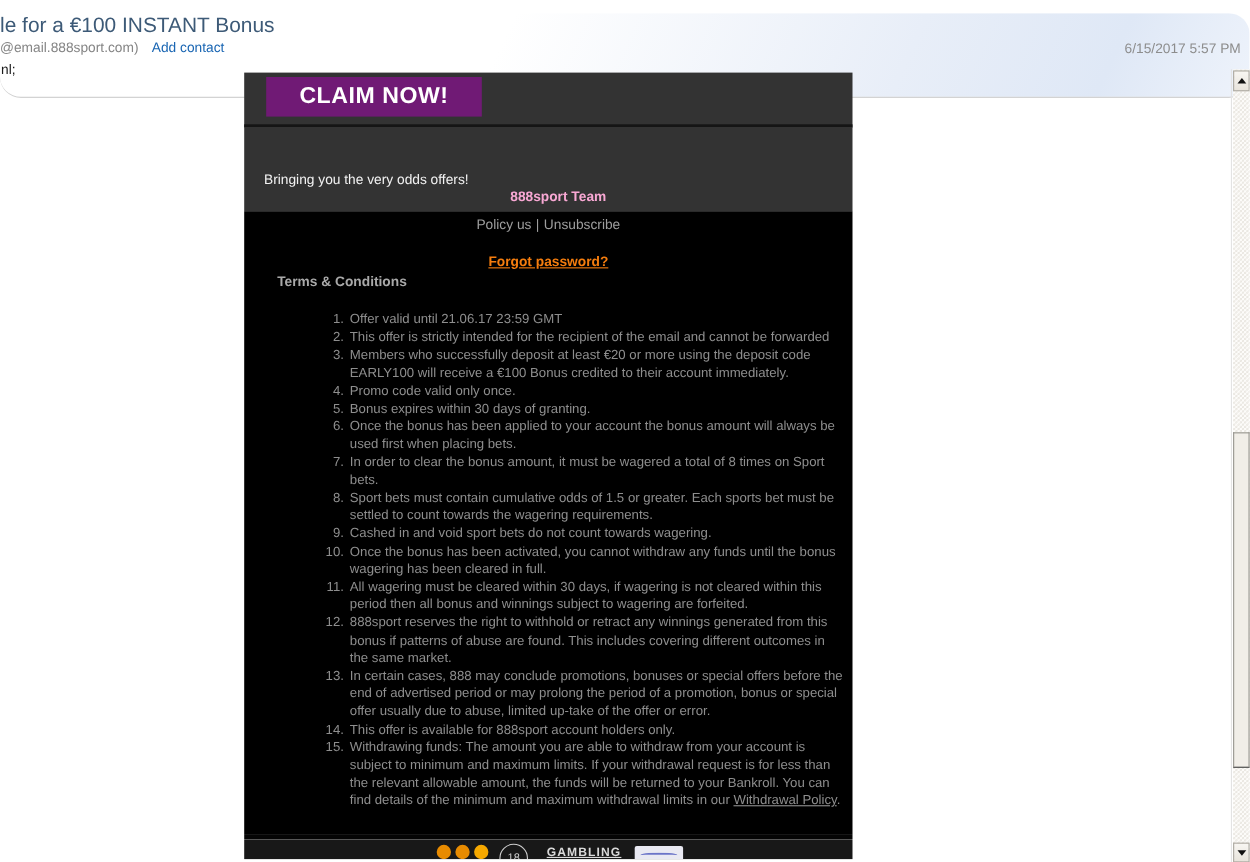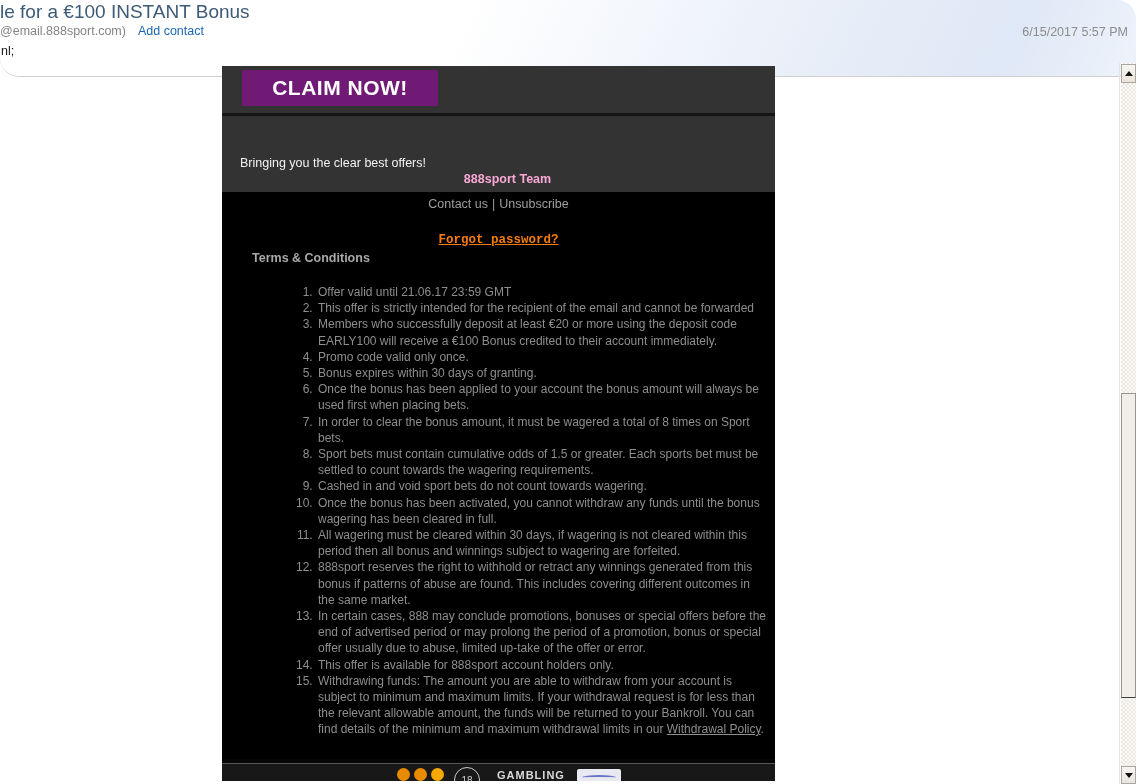--- a/index.html
+++ b/index.html
@@ -4,21 +4,21 @@
 <style>
   * { margin:0; padding:0; box-sizing:border-box; }
   html,body { width:1136px; height:784px; }
   body {
     position:relative; overflow:hidden; background:#ffffff;
     font-family:"Liberation Sans", sans-serif;
   }
 
   
   .mail-header {
-    position:absolute; left:0; top:0; width:1136px; height:77px;
+    position:absolute; left:0; top:12px; width:1136px; height:77px;
     background:linear-gradient(115deg,#ffffff 40%,#e8eef8 72%,#dfe8f6 88%,#eef3fb 100%);
     border-bottom:1px solid #cfcfcf;
     border-radius:19px;
   }
   .subject {
     position:absolute; left:0; top:1px;
     font-size:19px; color:#3d5a77; white-space:nowrap;
   }
   .sender-row {
     position:absolute; left:0; top:24px; font-size:12.5px; color:#858585; white-space:nowrap;
@@ -55,21 +55,21 @@
     height:567px; background:#000000; padding-top:5px; overflow:hidden;
   }
   .contact-row {
     text-align:center; color:#9e9e9e; font-size:12.5px; line-height:14px;
   }
   .contact-row a { color:#9e9e9e; text-decoration:none; cursor:pointer; }
   .sep { margin:0 4px; }
   .forgot-row { text-align:center; margin-top:20px; line-height:14px; }
   .forgot-link {
     color:#f57d0e; font-size:12.5px; font-weight:bold;
-    text-decoration:underline; cursor:pointer;font-family:Liberation Mono, monospace;
+    text-decoration:underline; cursor:pointer;
   }
   .tc-title {
     margin:4px 0 0 30px; color:#a9a9a9; font-size:12.5px; font-weight:bold; line-height:14px;
   }
   ol.terms {
     margin:19px 6px 0 0; padding-left:58px;
     color:#8e8e8e; font-size:12px; line-height:16.2px;
   }
   ol.terms li { padding-left:2px;margin-left:36px; }
   .inline-link { color:#8e8e8e; cursor:pointer; }
@@ -84,21 +84,21 @@
     width:13px; height:13px; border-radius:50%; background:#e88b00; display:block;
   }
   .logo-888 i:last-child { background:#f5a800; }
   .age-circle {
     position:absolute; left:232px; top:8px; width:26px; height:26px;
     border:1px solid #cccccc; border-radius:50%;
     color:#cccccc; font-size:10px; text-align:center; line-height:26px;
   }
   .gambling-label {
     position:absolute; left:275px; top:10px; color:#d9d9d9;
-    font-size:11px; font-weight:bold; letter-spacing:1px;
+    font-size:11px; font-weight:bold; letter-spacing:1px;text-decoration:underline;
   }
   .cert-box {
     position:absolute; left:355px; top:10px; width:44px; height:18px;
     background:#e9e9f2; border-radius:2px;
   }
   .cert-box i {
     display:block; margin:6px 5px 0 5px; height:5px;
     border-top:2px solid #6b74c8; border-radius:50%;
   }
 
@@ -139,27 +139,27 @@
   <div class="snippet">nl;</div>
 </div>
 
 <div class="email">
 
   <div class="sec-claim">
     <button class="claim-btn">CLAIM NOW!</button>
   </div>
 
   <div class="sec-offers">
-    <div class="offers-line">Bringing you the clear best offers!</div>
+    <div class="offers-line">Bringing you the very odds offers!</div>
     <div class="team-line">888sport Team</div>
   </div>
 
   <div class="sec-terms">
     <div class="contact-row">
-      <a href="#">Contact us</a><span class="sep">|</span><a href="#">Unsubscribe</a>
+      <a href="#">Policy us</a><span class="sep">|</span><a href="#">Unsubscribe</a>
     </div>
     <div class="forgot-row">
       <a href="#" class="forgot-link">Forgot password?</a>
     </div>
     <div class="tc-title">Terms &amp; Conditions</div>
     <ol class="terms">
         <li>Offer valid until 21.06.17 23:59 GMT</li>
         <li>This offer is strictly intended for the recipient of the email and cannot be forwarded</li>
         <li>Members who successfully deposit at least €20 or more using the deposit code EARLY100 will receive a €100 Bonus credited to their account immediately.</li>
         <li>Promo code valid only once.</li>

